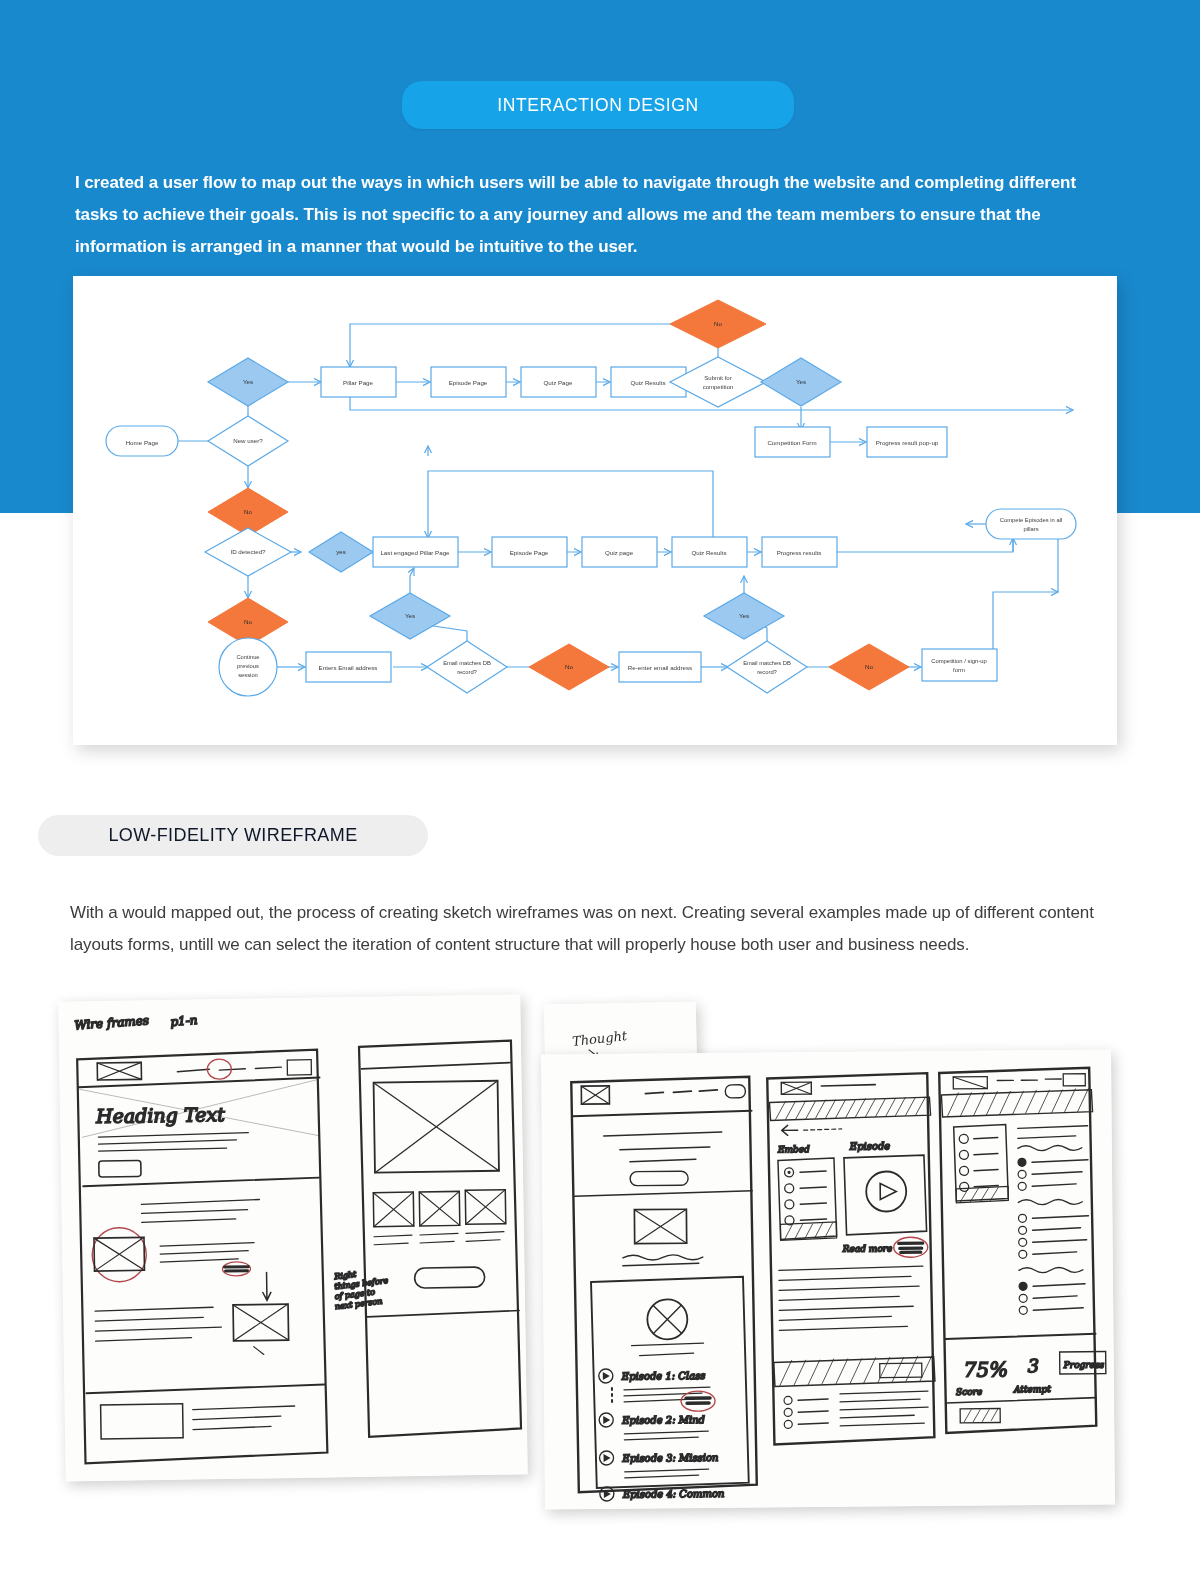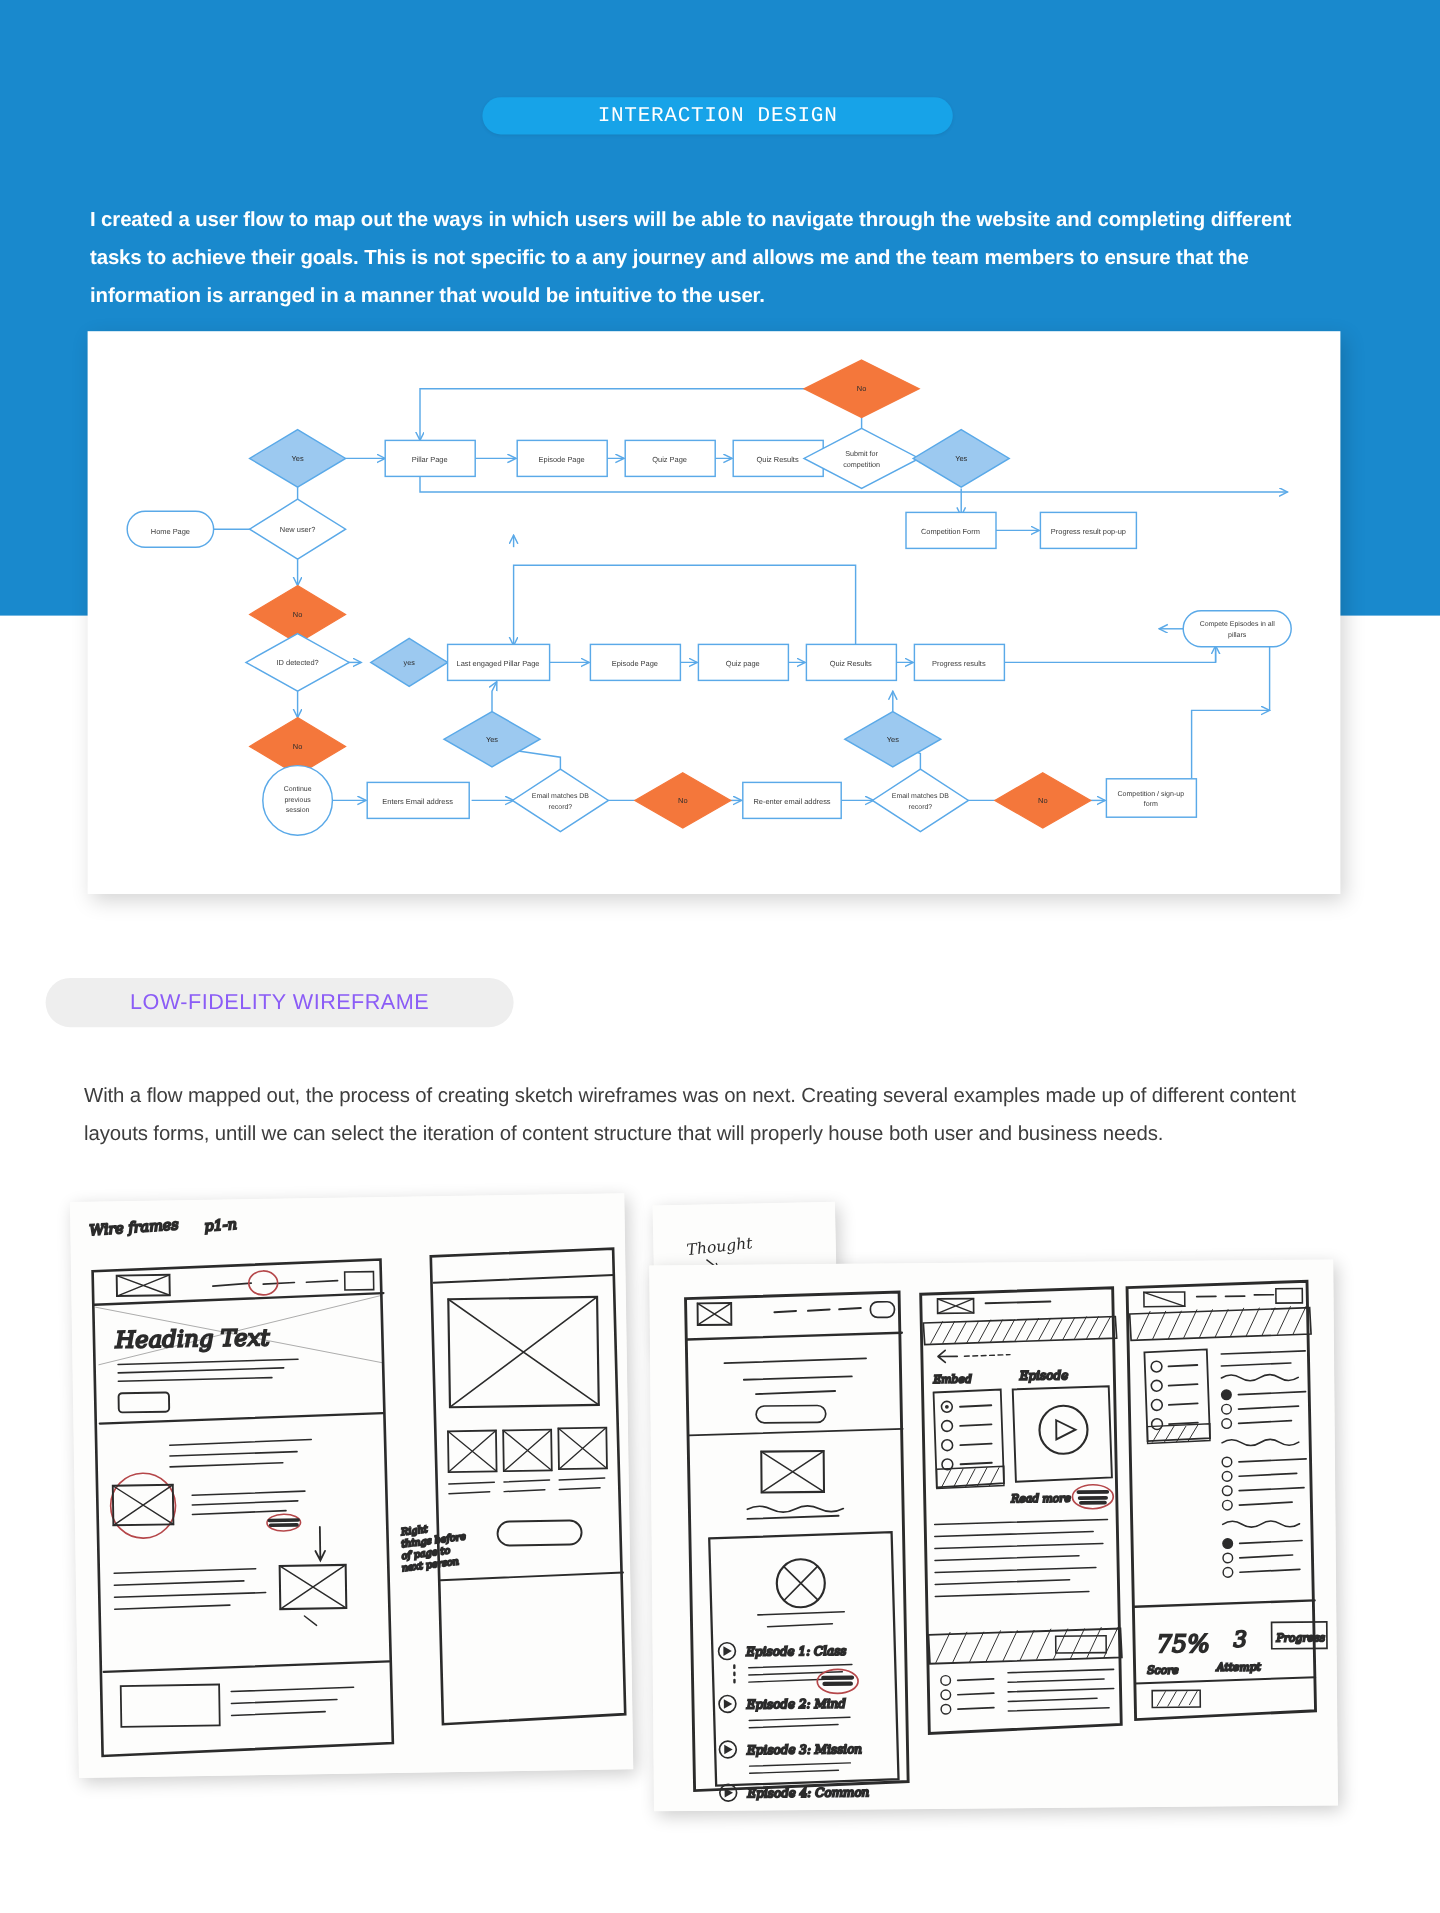--- a/index.html
+++ b/index.html
@@ -12,27 +12,26 @@
     overflow:hidden;
   }
 
   
   #blue-band{
     position:absolute; left:0; top:0; width:1200px; height:513px;
     background:#1989cd;
   }
 
   #section-pill{
-    position:absolute; left:402px; top:81px; width:392px; height:31px;
+    position:absolute; left:402px; top:81px; width:392px; height:48px;
     background:#17a3e8;
     border-radius:20px;
     display:flex; align-items:center; justify-content:center;
     color:#ffffff; font-size:17.5px; letter-spacing:.6px;
     box-shadow:0 1px 3px rgba(0,0,0,.08);
-    font-family:Liberation Mono, monospace;
   }
 
   #intro-paragraph{
     position:absolute; left:75px; top:150px; width:1035px;
     color:#ffffff; font-size:17px; line-height:32px;
     letter-spacing:-.1px;
     font-weight:bold;
   }
 
   
@@ -41,21 +40,21 @@
     background:#ffffff;
     box-shadow:4px 6px 16px rgba(0,0,0,.17);
   }
   #flow-svg{ position:absolute; left:0; top:0; width:1044px; height:469px; }
 
   
   #lowfi-pill{
     position:absolute; left:38px; top:815px; width:390px; height:41px;
     background:#eeeeee; border-radius:21px;
     display:flex; align-items:center; justify-content:center;
-    color:#8b5cf6; font-size:18px; letter-spacing:.4px;
+    color:#0f172a; font-size:18px; letter-spacing:.4px;
   }
   #lowfi-paragraph{
     position:absolute; left:70px; top:880px; width:1040px;
     color:#3d3d3d; font-size:17px; line-height:32px;
     letter-spacing:-.1px;
   }
 
   
   .sketch-photo{
     position:absolute;
@@ -346,21 +345,21 @@
     <rect x="849" y="373" width="75" height="32" fill="#ffffff" stroke="#5aa9e8" stroke-width="1.2"></rect>
     <text x="886" y="387" font-size="5.9" fill="#3c3c3c" text-anchor="middle" font-family="Liberation Sans, sans-serif">Competition / sign-up</text>
     <text x="886" y="396" font-size="5.9" fill="#3c3c3c" text-anchor="middle" font-family="Liberation Sans, sans-serif">form</text>
   </g>
 </svg>
 </div>
 
 <div id="lowfi-pill">
   <span>LOW-FIDELITY WIREFRAME</span>
 </div>
-<p id="lowfi-paragraph">With a flow mapped out, the process of creating sketch wireframes was on next.  Creating several examples made up of different content layouts forms, untill we can select the iteration of content structure that will properly house both user and business needs.</p>
+<p id="lowfi-paragraph">With a would mapped out, the process of creating sketch wireframes was on next.  Creating several examples made up of different content layouts forms, untill we can select the iteration of content structure that will properly house both user and business needs.</p>
 
 <div id="sketch-photo-2" class="sketch-photo">
   <svg class="sketch-svg" viewBox="0 0 152 120">
     <rect width="152" height="120" fill="#fdfdfc"></rect>
     <text class="hand" x="28" y="42" font-size="13" transform="rotate(-5 28 42)">Thought</text>
     <text class="hand" x="52" y="62" font-size="12" transform="rotate(-5 52 62)">Actions</text>
     <path d="M44,46 L54,54" stroke="#2b2b2b" stroke-width="1.1" fill="none"></path>
     <path d="M54,54 L49,52 M54,54 L52,49" stroke="#2b2b2b" stroke-width="1.1" fill="none"></path>
   </svg>
 </div>

